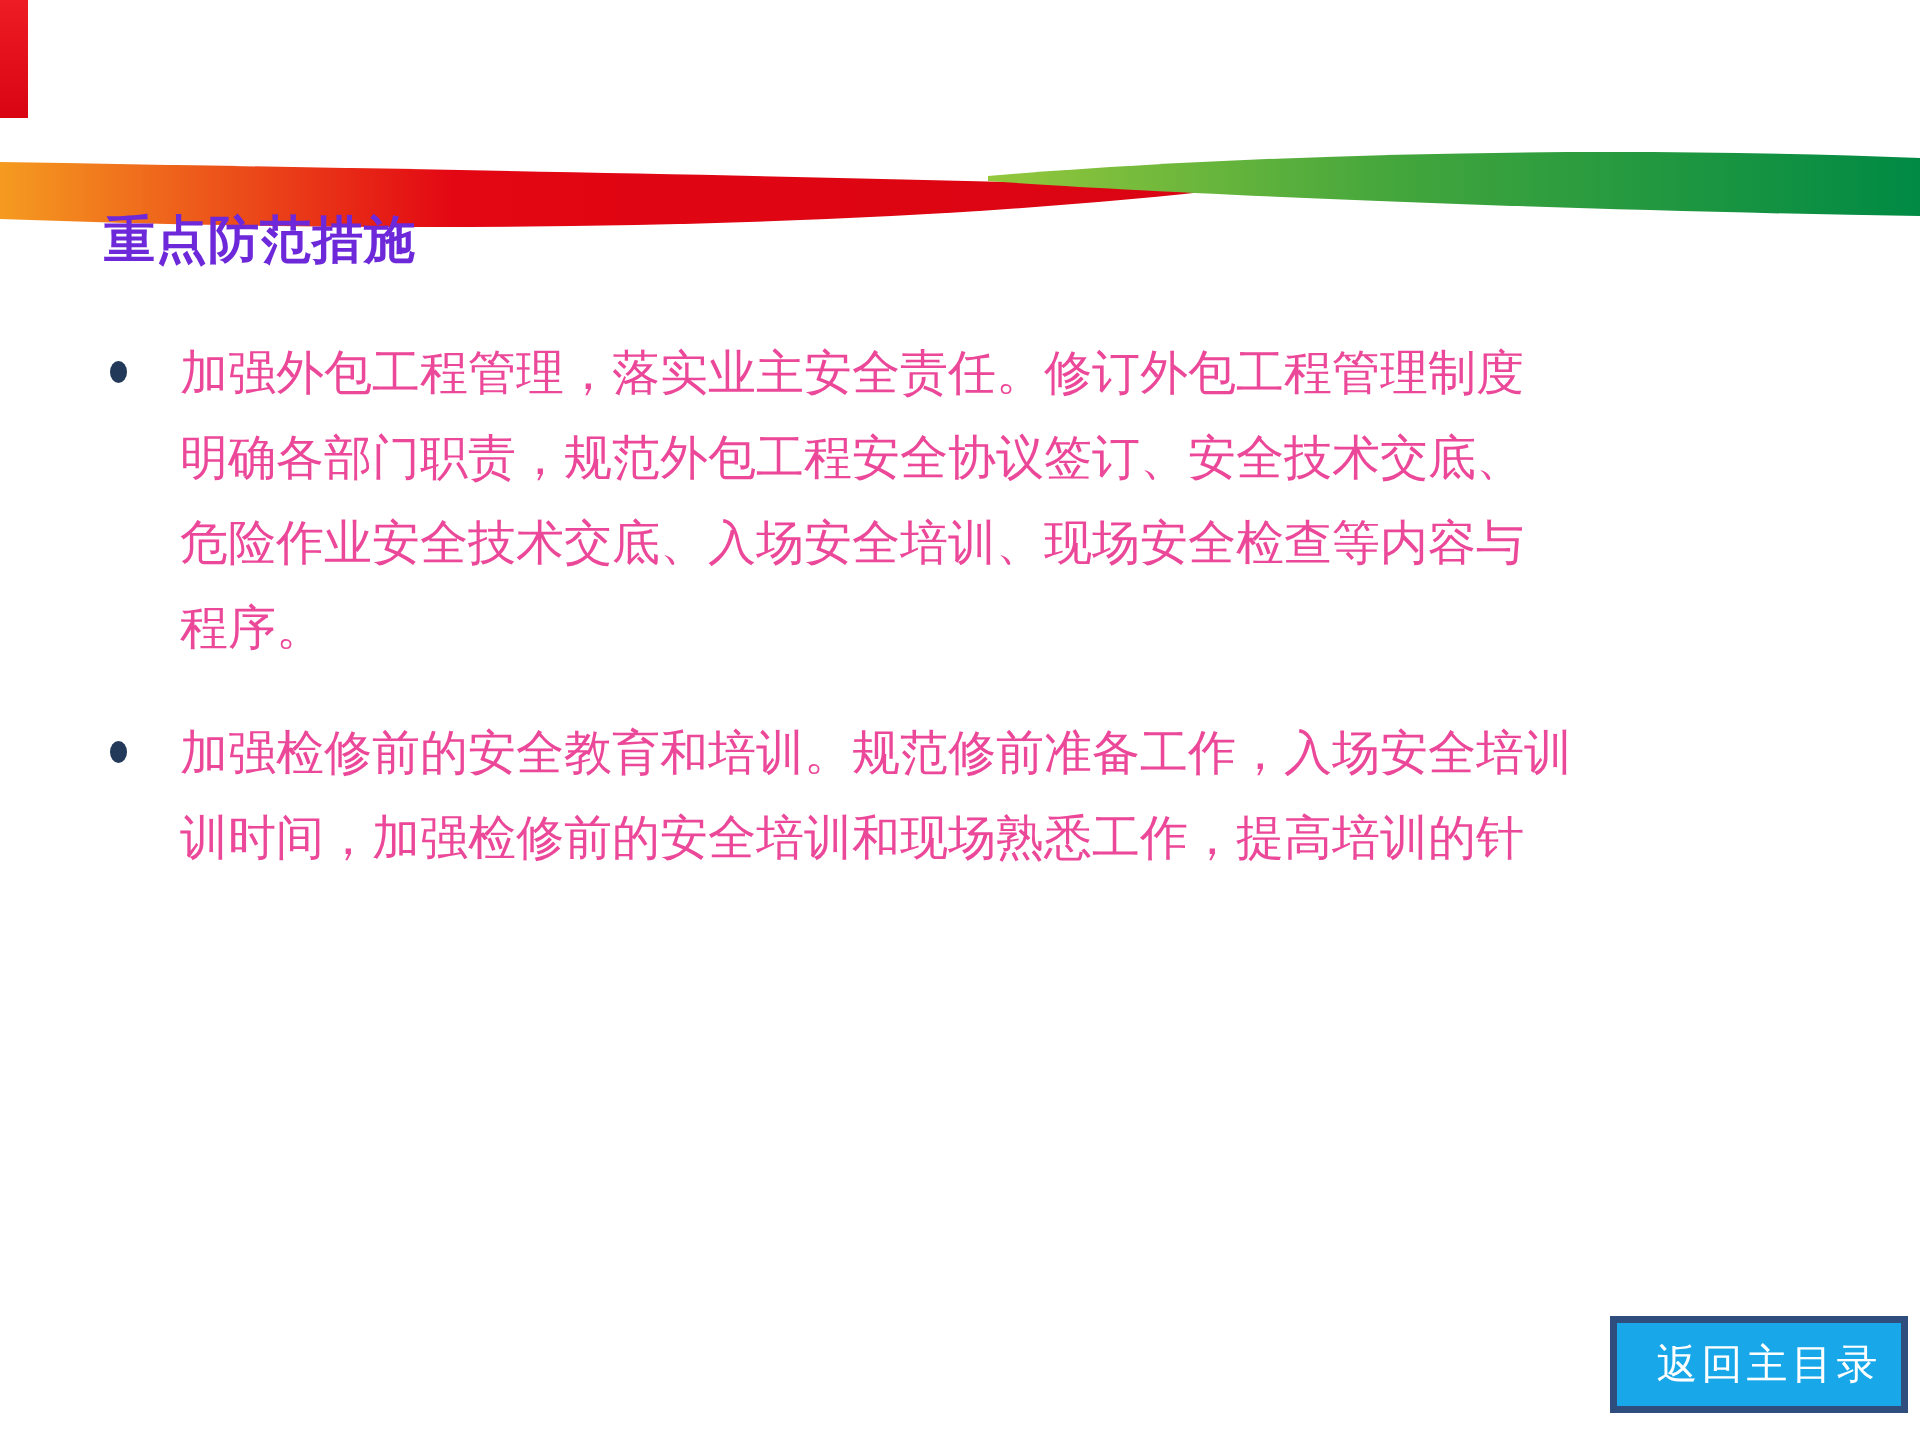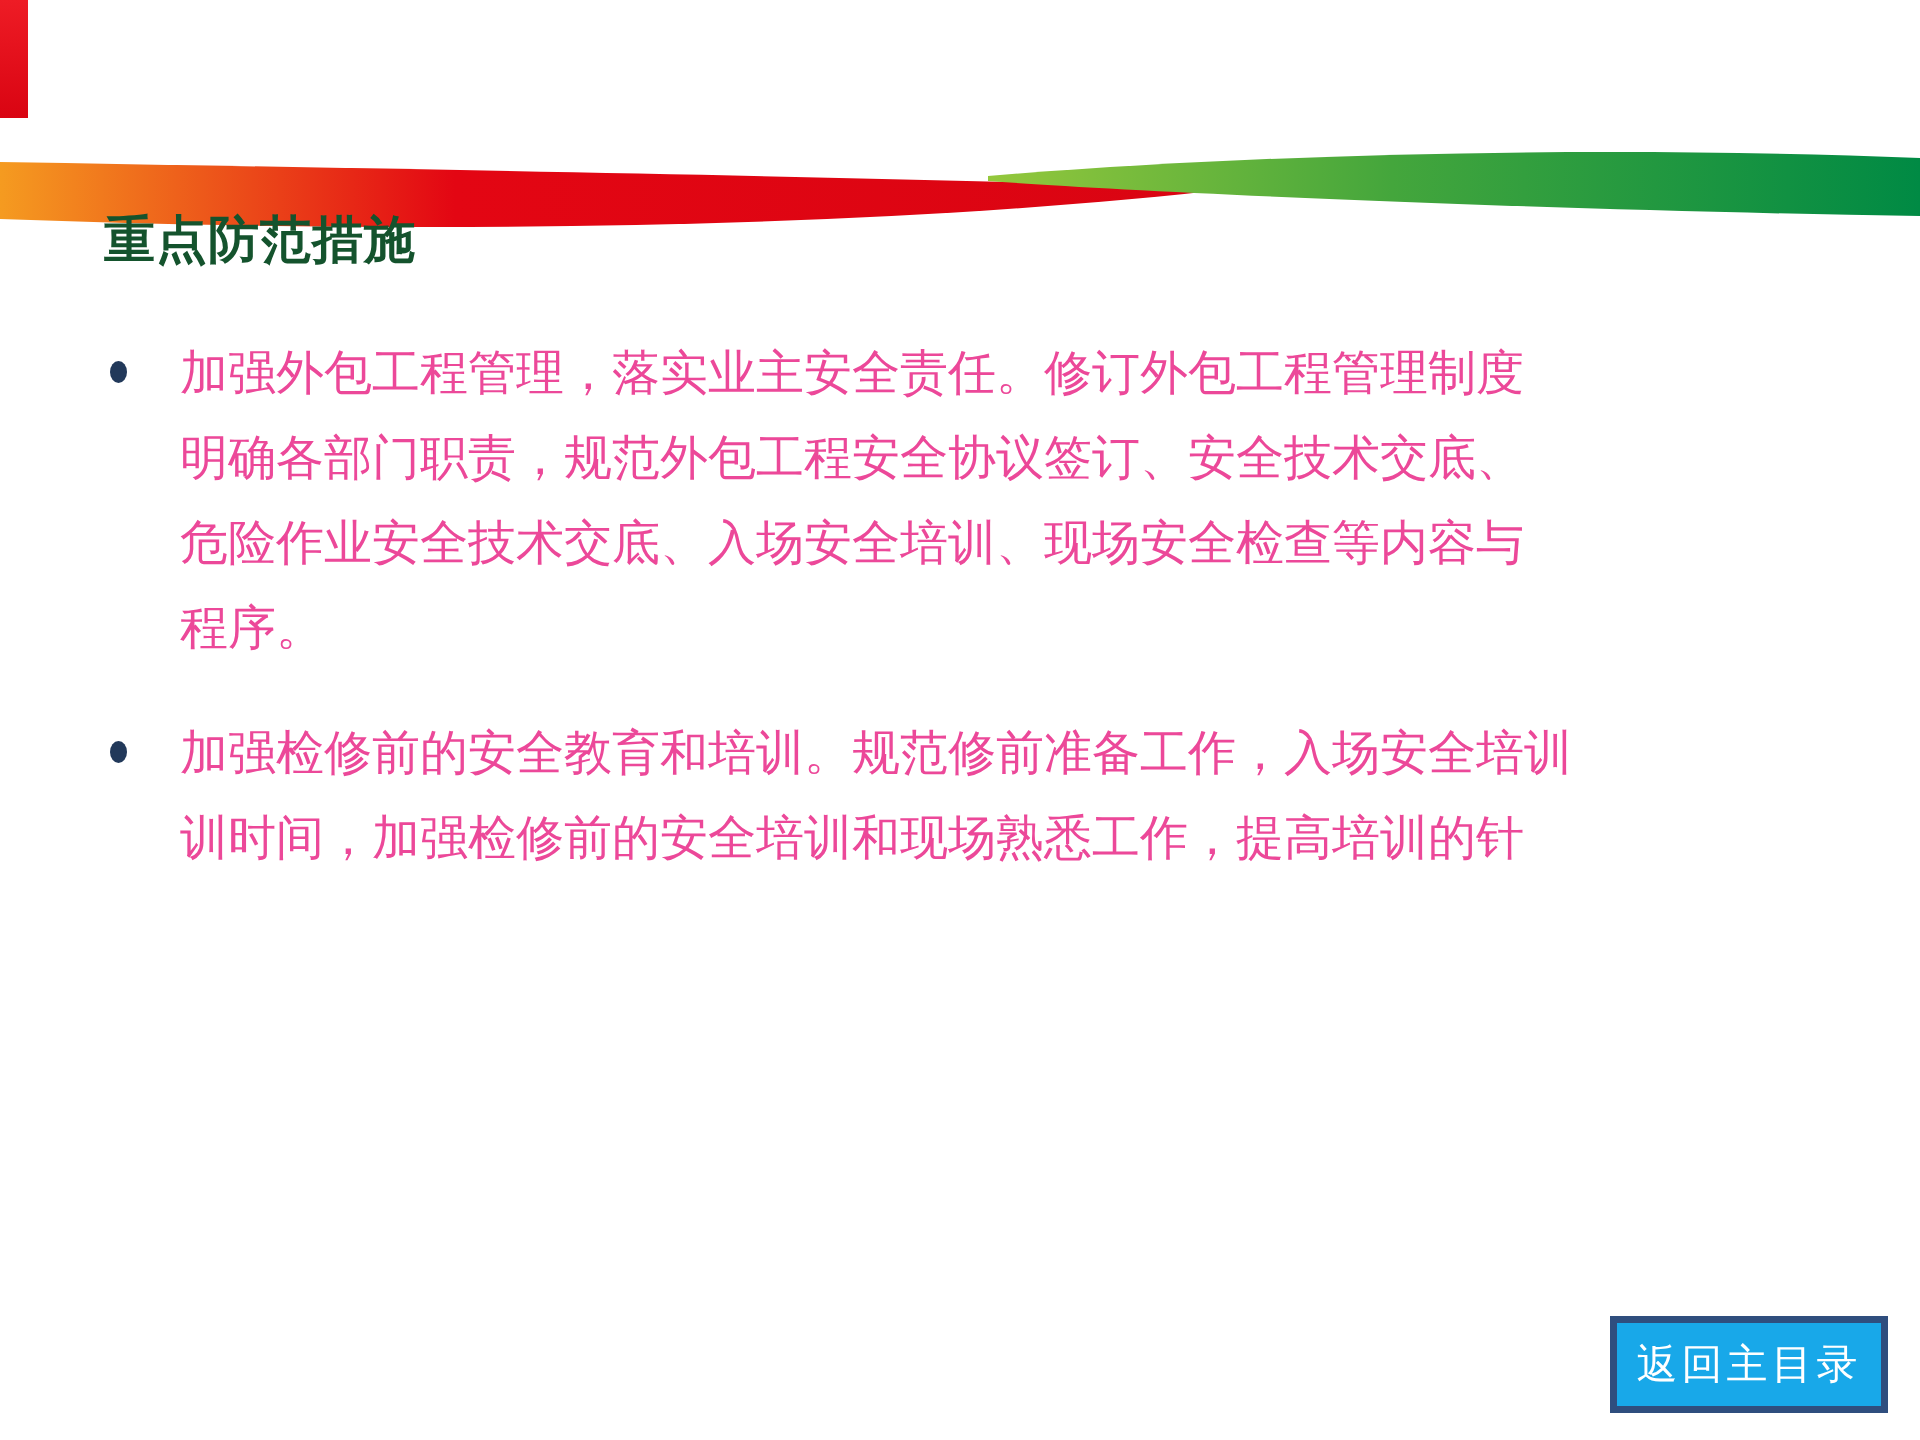--- a/index.html
+++ b/index.html
@@ -12,21 +12,21 @@
     background:linear-gradient(180deg,#ee1c25 0%,#d90412 100%);
   }
   .slide-title{
     position:absolute;left:103px;top:40px;width:1700px;
     font-size:55px;font-weight:700;color:#000000;letter-spacing:1px;
     font-family:"Liberation Sans", sans-serif;white-space:nowrap;
   }
   .ribbon{position:absolute;left:0;top:0;width:1920px;height:280px;}
   .section-heading{
     position:absolute;left:104px;top:206px;
-    font-size:51px;font-weight:700;color:#14532d;letter-spacing:1px;
+    font-size:51px;font-weight:700;color:#6d28d9;letter-spacing:1px;
     font-family:"Liberation Sans", sans-serif;
   }
   .content{
     position:absolute;left:0;top:330px;width:1920px;
   }
   .bullet{
     display:flex;align-items:flex-start;margin:0 0 40px 0;
   }
   .bullet-dot{
     flex:0 0 auto;width:17px;height:22px;border-radius:50%;
@@ -37,20 +37,21 @@
     font-family:"Liberation Serif","DejaVu Serif",serif;
     font-size:48px;line-height:85px;
   }
   .bullet-line{height:85px;white-space:nowrap;}
   .back-button{
     position:absolute;left:1610px;top:1316px;width:264px;height:83px;
     background:#18a8e9;border:7px solid #2f4e7e;
     display:flex;align-items:center;justify-content:center;
     color:#ffffff;font-size:41px;letter-spacing:4px;cursor:pointer;
     font-family:"Liberation Serif","DejaVu Serif",serif;
+    padding-left:20px;
   }
 </style>
 </head>
 <body>
 
 <div class="slide">
 
   <div class="left-accent"></div>
 
 

